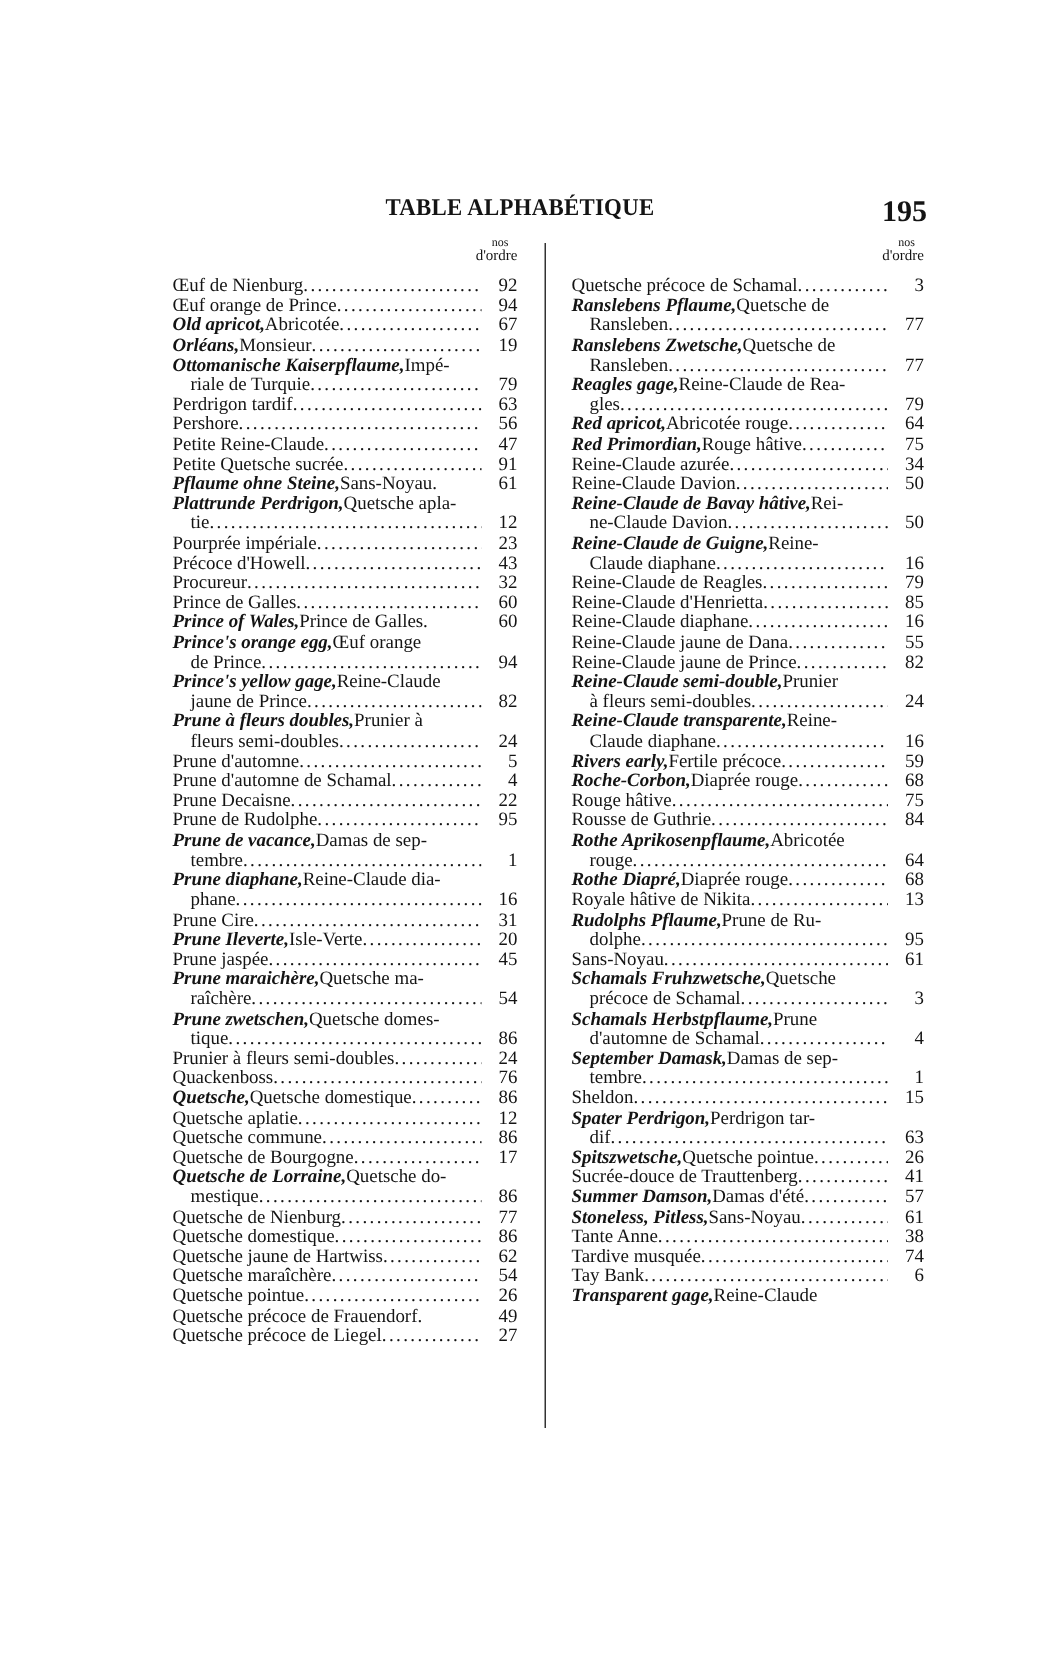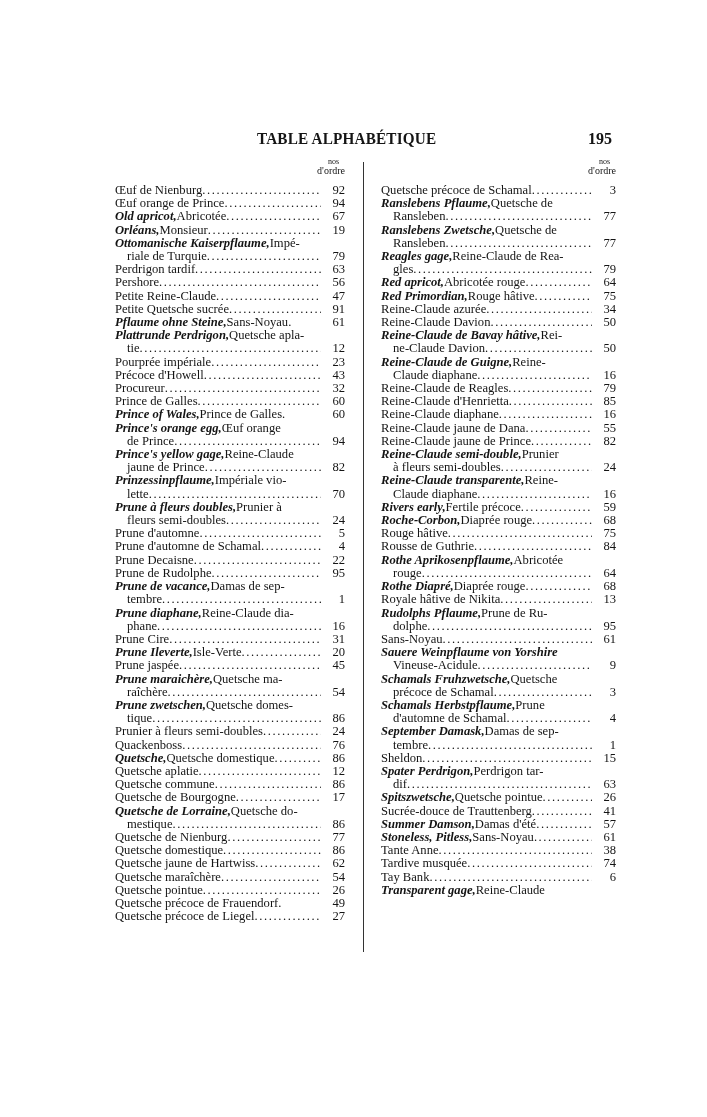--- a/index.html
+++ b/index.html
@@ -1,21 +1,21 @@
 <!DOCTYPE html>
 <html><head>
 <meta charset="utf-8">
 <style>
   html, body { margin: 0; padding: 0; background: #ffffff; }
   body { width: 707px; height: 1117px; position: relative; overflow: hidden;
          font-family: "DejaVu Serif", "Liberation Serif", serif; color: #141414; }
   .header { position: absolute; top: 130px; left: 0; width: 604px; height: 20px; }
   .header .title { position: absolute; left: 257px; top: 0; font-size: 16px; font-weight: bold;
                    font-family: "Liberation Serif", serif; letter-spacing: 0.2px; transform: scaleX(0.95); transform-origin: left; }
-  .header .pageno { position: absolute; left: 588px; top: 0; font-size: 16px; font-weight: bold;
+  .header .pageno { position: absolute; left: 588px; top: 0; font-size: 20px; font-weight: bold;
                     font-family: "Liberation Serif", serif; }
   .col { position: absolute; top: 157px; font-family: "Liberation Serif", serif; font-size: 12.6px; line-height: 13.2px; }
   .col.left { left: 115px; width: 230px; }
   .col.right { left: 381px; width: 235px; }
   .colhead { text-align: right; font-size: 10px; line-height: 10px; height: 27px; }
   .colhead .no { display:block; font-size: 8px; line-height: 9px; padding-right: 6px; text-align: right; }
   .entry { position: relative; }
   .entry .line { display: flex; align-items: baseline; white-space: nowrap; }
   .entry .line.cont { padding-left: 12px; }
   .entry .txt { white-space: nowrap; }
@@ -181,31 +181,20 @@
           <span class="txt"> Reine-Claude</span>
         </div>
         <div class="line cont">
           <span class="txt">jaune de Prince</span>
           <span class="lead"></span>
           <span class="num">82</span>
         </div>
       </div>
       <div class="entry">
         <div class="line">
-          <i>Prinzessinpflaume,</i>
-          <span class="txt"> Impériale vio-</span>
-        </div>
-        <div class="line cont">
-          <span class="txt">lette</span>
-          <span class="lead"></span>
-          <span class="num">70</span>
-        </div>
-      </div>
-      <div class="entry">
-        <div class="line">
           <i>Prune à fleurs doubles,</i>
           <span class="txt"> Prunier à</span>
         </div>
         <div class="line cont">
           <span class="txt">fleurs semi-doubles</span>
           <span class="lead"></span>
           <span class="num">24</span>
         </div>
       </div>
       <div class="entry">
@@ -634,30 +623,20 @@
       </div>
       <div class="entry">
         <div class="line">
           <span class="txt">Sans-Noyau</span>
           <span class="lead"></span>
           <span class="num">61</span>
         </div>
       </div>
       <div class="entry">
         <div class="line">
-          <i>Sauere Weinpflaume von Yorshire</i>
-        </div>
-        <div class="line cont">
-          <span class="txt">Vineuse-Acidule</span>
-          <span class="lead"></span>
-          <span class="num">9</span>
-        </div>
-      </div>
-      <div class="entry">
-        <div class="line">
           <i>Schamals Fruhzwetsche,</i>
           <span class="txt"> Quetsche</span>
         </div>
         <div class="line cont">
           <span class="txt">précoce de Schamal</span>
           <span class="lead"></span>
           <span class="num">3</span>
         </div>
       </div>
       <div class="entry">

